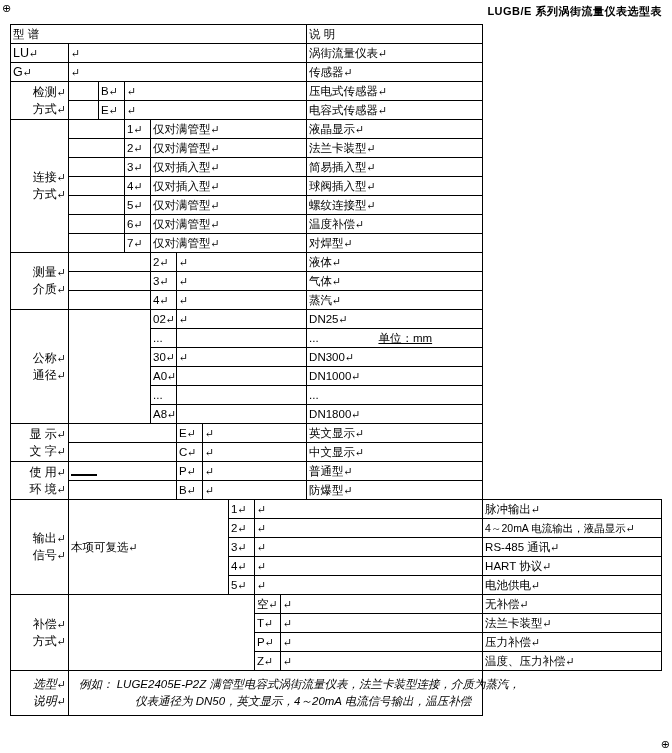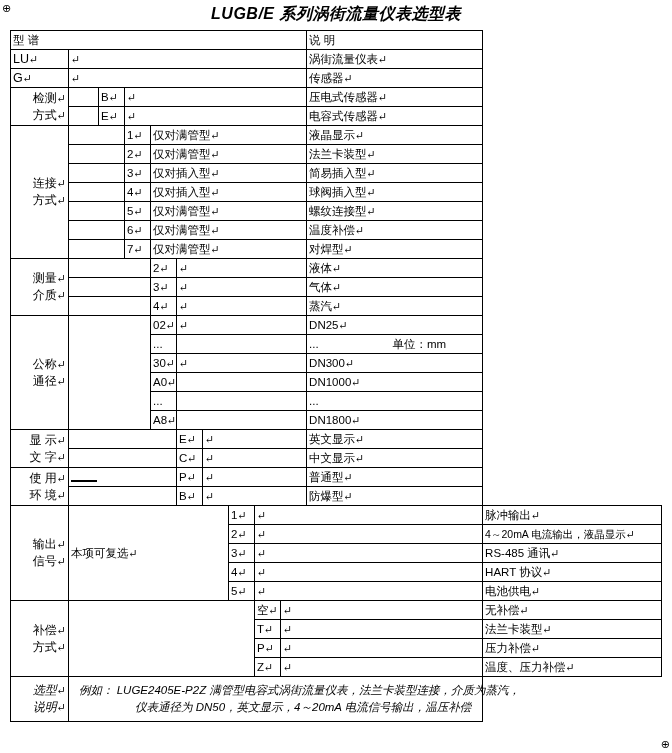--- a/index.html
+++ b/index.html
@@ -1,32 +1,32 @@
 <!DOCTYPE html>
 <html><head>
 <meta charset="utf-8">
 <style>
   html,body{margin:0;padding:0;background:#fff;}
   body{width:672px;height:753px;font-family:"Liberation Sans","DejaVu Sans",sans-serif;color:#000;}
   .page{position:relative;width:672px;height:753px;box-sizing:border-box;padding:0 10px;}
-  .title{text-align:center;font-weight:bold;font-size:16px;letter-spacing:0.5px;padding-top:4px;padding-bottom:5px;font-style:italic;}
+  .title{text-align:right;font-weight:bold;font-size:11px;letter-spacing:0.5px;padding-top:4px;padding-bottom:5px;}
   table.main{border-collapse:collapse;width:652px;table-layout:fixed;font-size:11.5px;}
   table.main td{border:1px solid #000;padding:0 2px;height:18px;line-height:17px;vertical-align:middle;}
   .ctr{}
   .lft{text-align:left;padding-left:4px;}
   .big{font-size:12.5px;}
   .hdr td{height:19px;}
   .pilcrow{font-family:"Liberation Serif","DejaVu Serif",serif;font-size:11px;}
   .tiny{font-size:10.5px;}
   .note td{height:20px;font-style:italic;}
   .leftcell{text-align:right;font-size:12px;line-height:15px;}
   .underline-mark{display:inline-block;width:26px;border-bottom:2px solid #000;height:8px;vertical-align:middle;}
   .corner{position:absolute;left:2px;top:2px;font-size:11px;color:#000;}
   .cornerbr{position:absolute;right:2px;bottom:2px;font-size:11px;color:#000;}
-  .unit{float:right;margin-right:34px;}
+  .unit{float:right;margin-right:48px;text-decoration:underline;}
   .exline{white-space:nowrap;margin-left:8px;}
   .ex2{padding-left:56px;}
 </style>
 </head>
 <body>
 
 <div class="page">
   <div class="corner">⊕</div>
   <div class="cornerbr">⊕</div>
 

